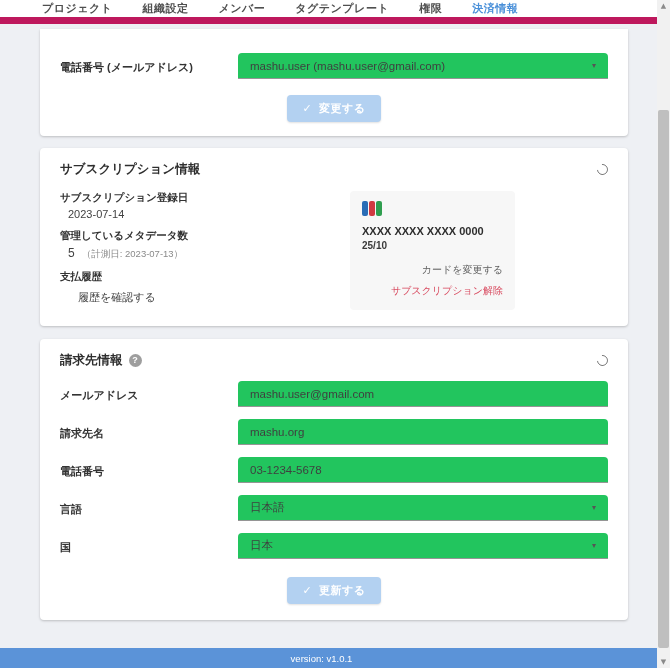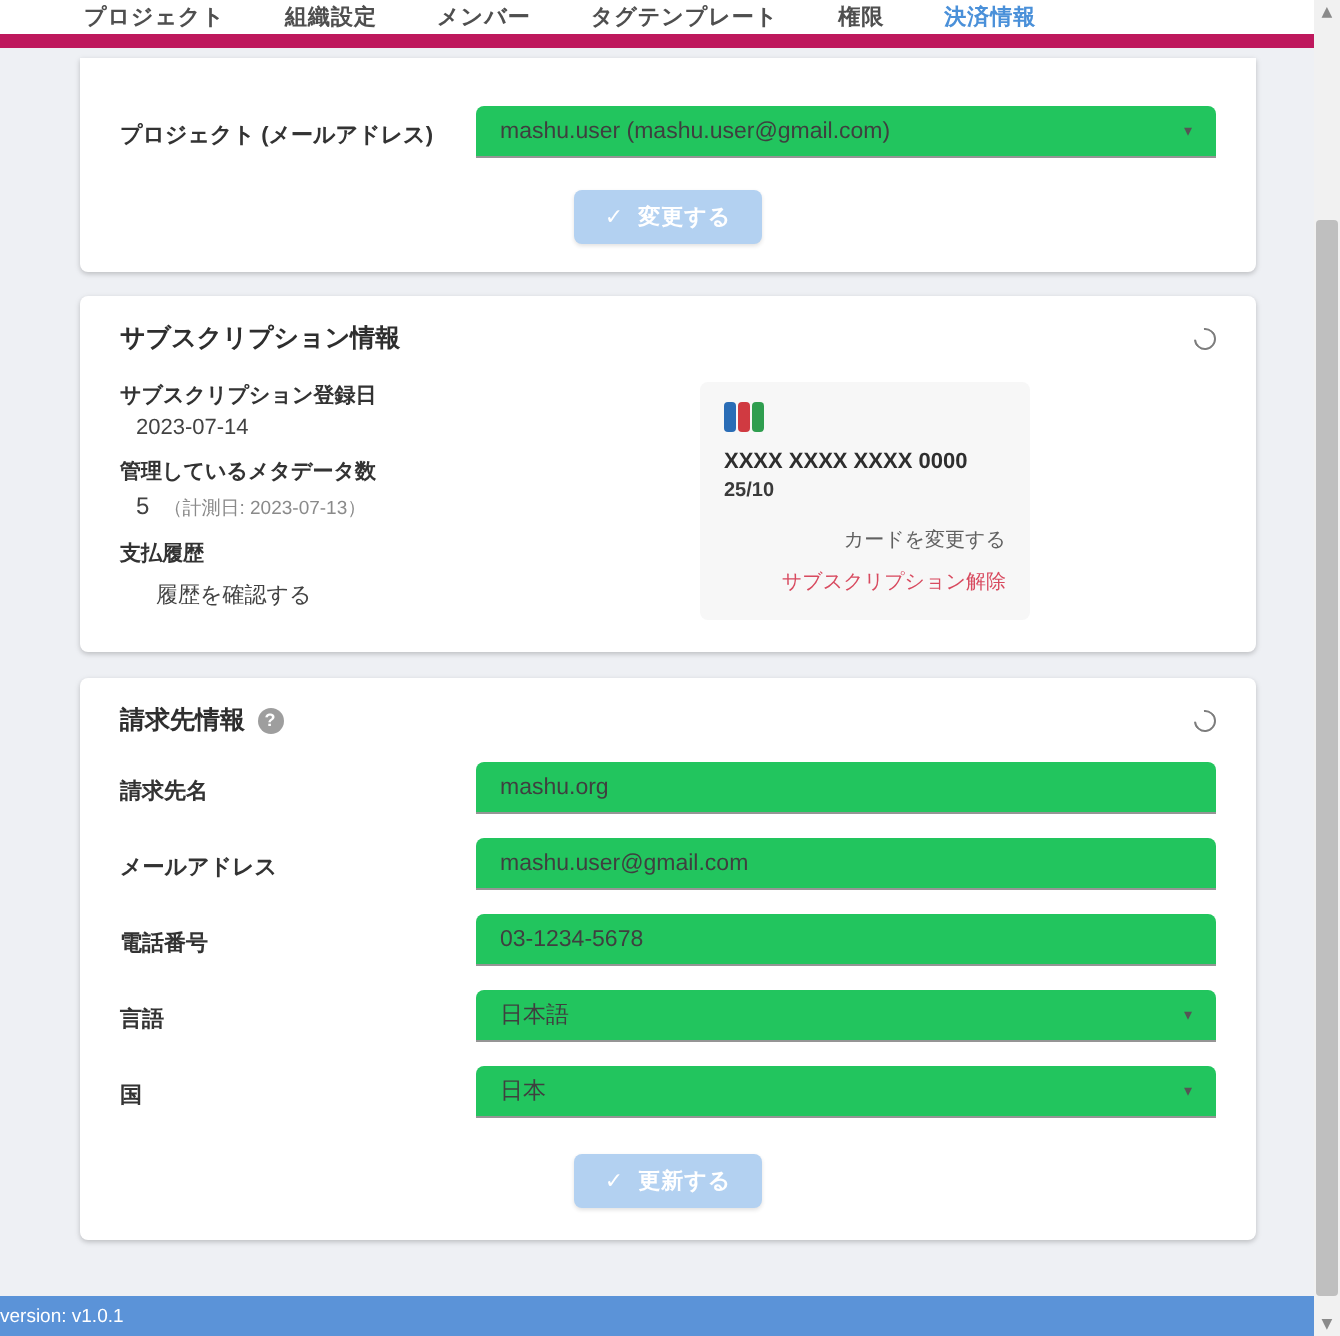--- a/index.html
+++ b/index.html
@@ -69,21 +69,21 @@
   .panel-links { margin-top:12px; text-align:right; }
   .change-card-link { font-size:10px; color:#616161; cursor:pointer; }
   .cancel-sub-link { font-size:10px; color:#d84a5f; cursor:pointer; margin-top:7px; }
 
   
   .card-bill { margin-top:13px; padding:13px 20px 16px; }
   .card-bill .btn-row { margin-top:18px; }
 
   
   .footer { position:absolute; left:0; bottom:0; width:657px; height:20px; background:#5b93d8;
-            display:flex; align-items:center; justify-content:flex-start; padding-right:14px; }
+            display:flex; align-items:center; justify-content:center; padding-right:14px; }
   .version { font-size:9.5px; color:#fff; }
 
   
   .scrollbar { position:absolute; top:0; right:0; width:13px; height:668px; background:#f1f1f1; }
   .sb-arrow { position:absolute; left:0; width:13px; height:12px; font-size:7px; color:#8a8a8a;
               text-align:center; line-height:12px; font-family:"DejaVu Sans",sans-serif; cursor:pointer; }
   .sb-up { top:0; }
   .sb-down { bottom:0; }
   .sb-thumb { position:absolute; left:1px; top:110px; width:11px; height:538px; background:#bfbfbf;
               border-radius:2px; cursor:grab; }
@@ -99,21 +99,21 @@
     <div class="tab">メンバー</div>
     <div class="tab">タグテンプレート</div>
     <div class="tab">権限</div>
     <div class="tab active">決済情報</div>
   </nav>
 
   <div class="content">
 
     <section class="card cut-top card-user">
       <div class="form-row">
-        <div class="form-label">プロジェクト (メールアドレス)</div>
+        <div class="form-label">電話番号 (メールアドレス)</div>
         <div class="field select">
           <span>mashu.user (mashu.user@gmail.com)</span>
           <span class="arrow">▾</span>
         </div>
       </div>
       <div class="btn-row">
         <button class="btn">
           <span class="check">✓</span>
           <span>変更する</span>
         </button>
@@ -154,26 +154,26 @@
     </section>
 
     <section class="card card-bill">
       <div class="sec-head">
         <div class="sec-title">請求先情報</div>
         <div class="help-icon">?</div>
         <div class="refresh-icon"></div>
       </div>
 
       <div class="form-row">
+        <div class="form-label">メールアドレス</div>
+        <input class="field" type="text" value="mashu.user@gmail.com" style="">
+      </div>
+      <div class="form-row">
         <div class="form-label">請求先名</div>
         <input class="field" type="text" value="mashu.org" style="">
-      </div>
-      <div class="form-row">
-        <div class="form-label">メールアドレス</div>
-        <input class="field" type="text" value="mashu.user@gmail.com" style="">
       </div>
       <div class="form-row">
         <div class="form-label">電話番号</div>
         <input class="field" type="text" value="03-1234-5678" style="">
       </div>
       <div class="form-row">
         <div class="form-label">言語</div>
         <div class="field select">
           <span>日本語</span>
           <span class="arrow">▾</span>

